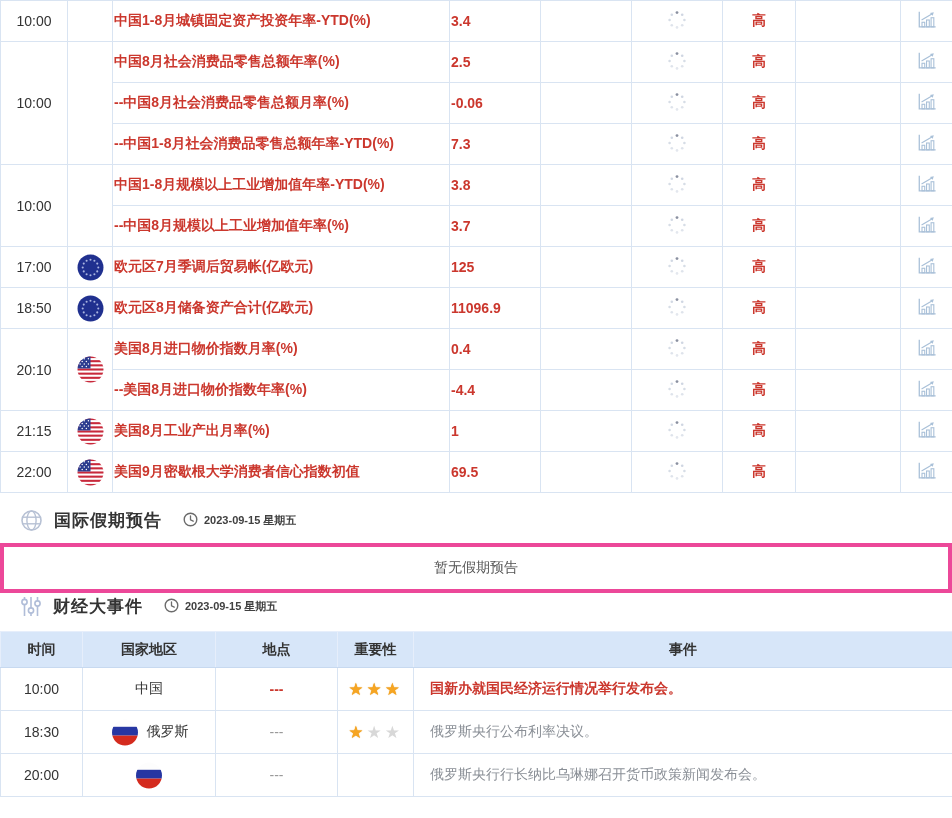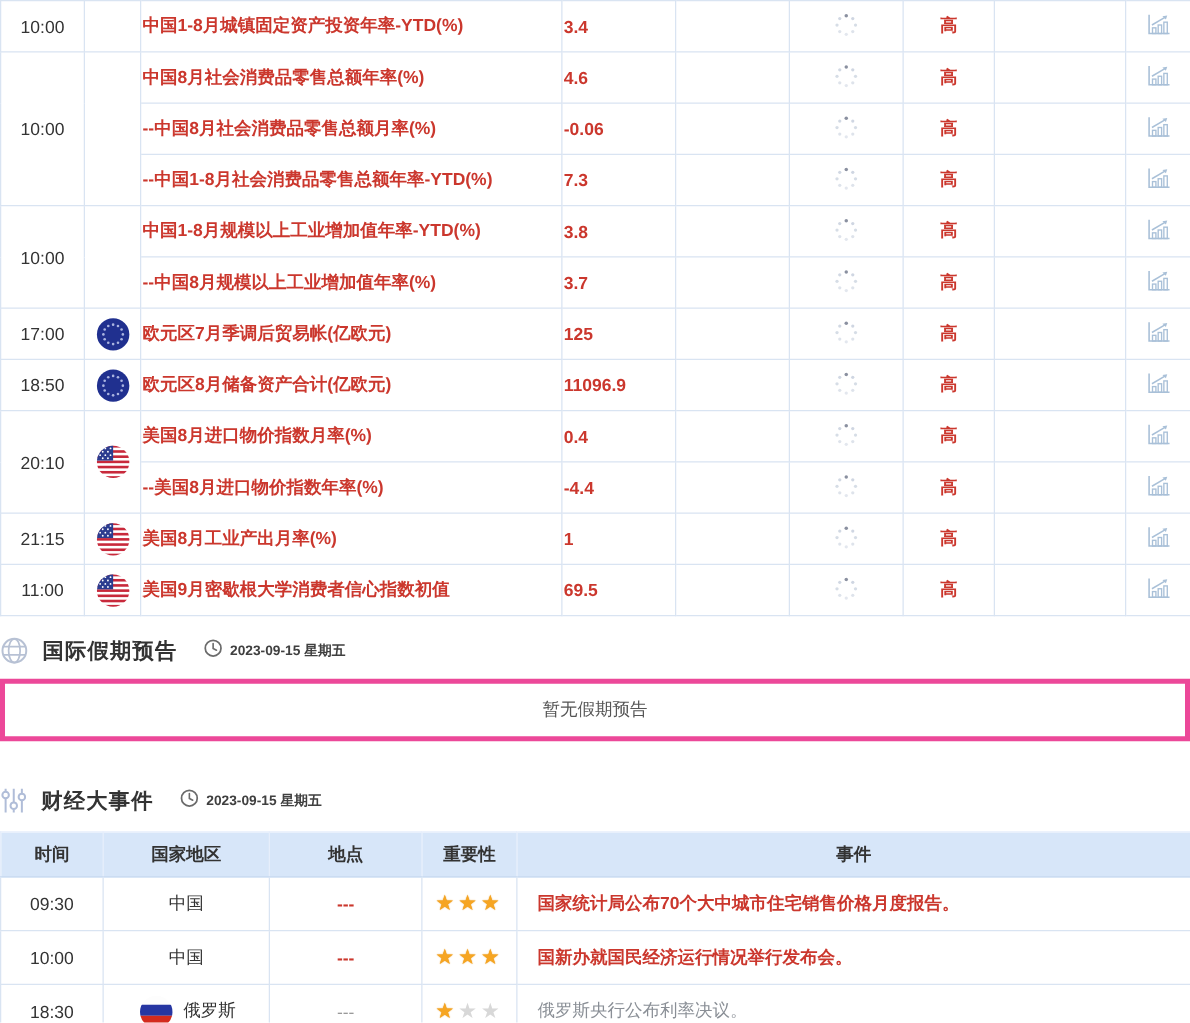--- a/index.html
+++ b/index.html
@@ -17,23 +17,23 @@
   }
   .c-time{text-align:center;color:#333;}
   .c-flag{text-align:center;}
   .c-flag svg{vertical-align:middle;}
   .c-name{color:#cb372d;font-weight:bold;cursor:pointer;}
   .c-val{color:#cb372d;font-weight:bold;}
   .c-mid{text-align:center;}
   .c-imp{text-align:center;color:#cb372d;font-weight:bold;}
   .c-chart{text-align:center;cursor:pointer;}
   
-  .section-head{display:flex;align-items:center;gap:11px;padding-left:0;height:26px;}
+  .section-head{display:flex;align-items:center;gap:11px;padding-left:20px;height:26px;}
   .holiday-head{margin-top:14px;}
-  .events-head{margin-top:34px;}
+  .events-head{margin-top:0;}
   .sec-icon{display:inline-flex;align-items:center;}
   .sec-title{font-size:17px;font-weight:bold;color:#333;letter-spacing:1px;}
   .sec-date{display:flex;align-items:center;gap:6px;margin-left:10px;font-size:11px;font-weight:bold;color:#404040;}
   
   .holiday-box{
     margin-top:10px;height:42px;border:4px solid #ec4899;
     display:flex;align-items:center;justify-content:center;
     font-size:14px;color:#555;
   }
   
@@ -97,21 +97,21 @@
   <rect x="11.5" y="11" width="3" height="7.5" fill="none" stroke="#a9c0d8" stroke-width="1.2"></rect>
   <rect x="16.5" y="8.5" width="3" height="10" fill="none" stroke="#a9c0d8" stroke-width="1.2"></rect>
   <path d="M6 11 L17.8 4" fill="none" stroke="#a9c0d8" stroke-width="1.3"></path>
   <path d="M19.5 2.6 L15.2 3.2 L18.3 6.2 Z" fill="#a9c0d8"></path>
           </svg></td>
       </tr>
       <tr>
         <td class="c-time" rowspan="3">10:00</td>
         <td class="c-flag" rowspan="3"></td>
         <td class="c-name">中国8月社会消费品零售总额年率(%)</td>
-        <td class="c-val">4.6</td>
+        <td class="c-val">2.5</td>
         <td class="c-mid"></td>
         <td class="c-mid"><svg width="22" height="22" viewBox="0 0 22 22">
   <circle cx="11" cy="3.6" r="1.4" fill="#8a90a0"></circle>
   <circle cx="16.2" cy="5.8" r="1.3" fill="#ccd4e0" opacity=".95"></circle>
   <circle cx="18.4" cy="11" r="1.3" fill="#ccd4e0" opacity=".8"></circle>
   <circle cx="16.2" cy="16.2" r="1.3" fill="#ccd4e0" opacity=".65"></circle>
   <circle cx="11" cy="18.4" r="1.3" fill="#ccd4e0" opacity=".55"></circle>
   <circle cx="5.8" cy="16.2" r="1.3" fill="#ccd4e0" opacity=".65"></circle>
   <circle cx="3.6" cy="11" r="1.3" fill="#ccd4e0" opacity=".8"></circle>
   <circle cx="5.8" cy="5.8" r="1.3" fill="#ccd4e0" opacity=".9"></circle>
@@ -450,21 +450,21 @@
         <td class="c-chart"><svg width="22" height="20" viewBox="0 0 24 22" style="cursor:pointer">
   <path d="M3.5 2 V18.5 H21.5" fill="none" stroke="#a9c0d8" stroke-width="1.4"></path>
   <rect x="6.5" y="13.5" width="3" height="5" fill="none" stroke="#a9c0d8" stroke-width="1.2"></rect>
   <rect x="11.5" y="11" width="3" height="7.5" fill="none" stroke="#a9c0d8" stroke-width="1.2"></rect>
   <rect x="16.5" y="8.5" width="3" height="10" fill="none" stroke="#a9c0d8" stroke-width="1.2"></rect>
   <path d="M6 11 L17.8 4" fill="none" stroke="#a9c0d8" stroke-width="1.3"></path>
   <path d="M19.5 2.6 L15.2 3.2 L18.3 6.2 Z" fill="#a9c0d8"></path>
           </svg></td>
       </tr>
       <tr>
-        <td class="c-time" rowspan="1">11:00</td>
+        <td class="c-time" rowspan="1">22:00</td>
         <td class="c-flag" rowspan="1"><svg width="27" height="27" viewBox="0 0 26 26">
     <defs>
               <clipPath id="usc">
                 <circle cx="13" cy="13" r="12.5"></circle>
               </clipPath>
             </defs>
     <g clip-path="url(#usc)">
       <rect width="26" height="26" fill="#fff"></rect>
       <g fill="#c8293b">
         <rect y="0" width="26" height="2"></rect>
@@ -579,29 +579,20 @@
       <tr id="ev-head">
         <th>时间</th>
         <th>国家地区</th>
         <th>地点</th>
         <th>重要性</th>
         <th>事件</th>
       </tr>
     </thead>
   <tbody id="ev-body">
       <tr>
-        <td class="ev-time">09:30</td>
-        <td class="ev-country"><span class="country-wrap">
-            <span>中国</span>
-          </span></td>
-        <td class="ev-loc loc-red">---</td>
-        <td class="ev-stars"><span class="star star-gold">★</span><span class="star star-gold">★</span><span class="star star-gold">★</span></td>
-        <td class="ev-event ev-red">国家统计局公布70个大中城市住宅销售价格月度报告。</td>
-      </tr>
-      <tr>
         <td class="ev-time">10:00</td>
         <td class="ev-country"><span class="country-wrap">
             <span>中国</span>
           </span></td>
         <td class="ev-loc loc-red">---</td>
         <td class="ev-stars"><span class="star star-gold">★</span><span class="star star-gold">★</span><span class="star star-gold">★</span></td>
         <td class="ev-event ev-red">国新办就国民经济运行情况举行发布会。</td>
       </tr>
       <tr>
         <td class="ev-time">18:30</td>

